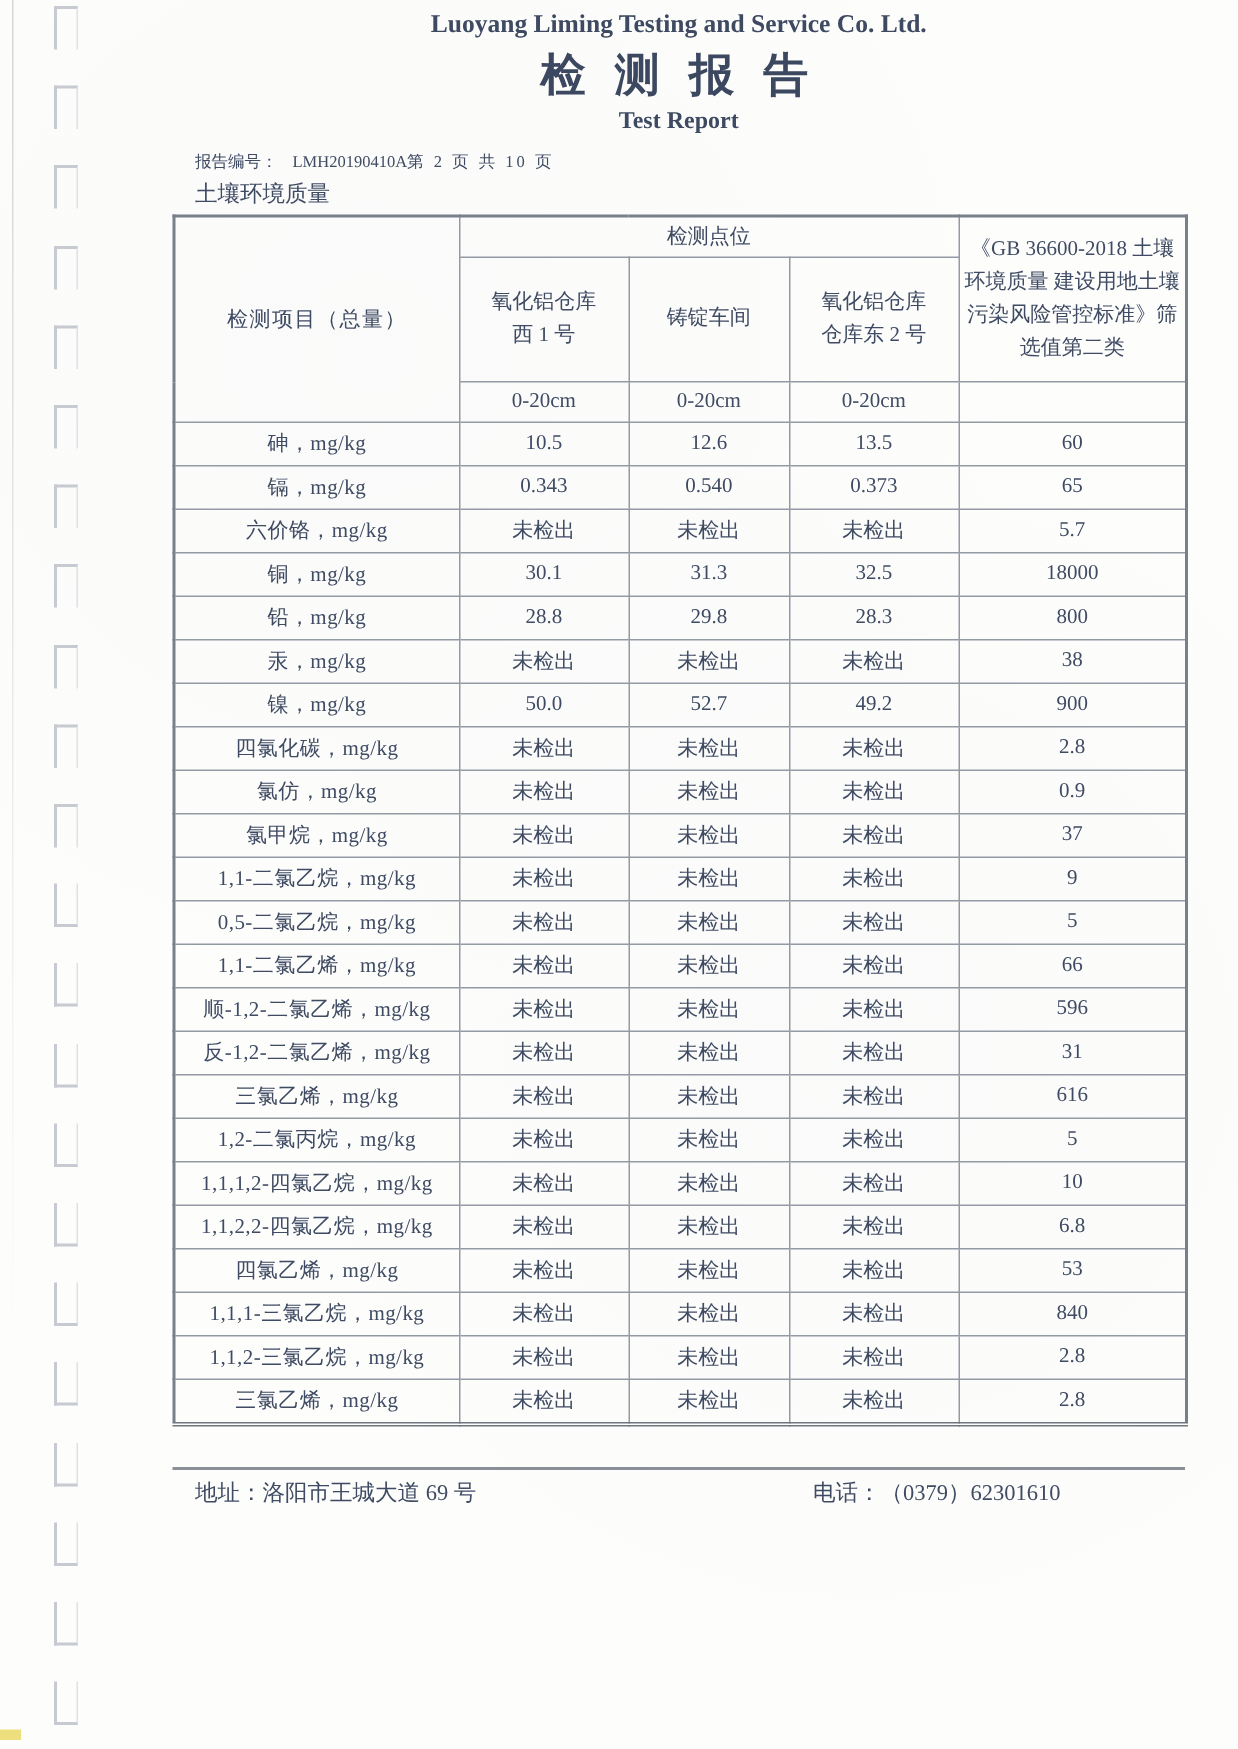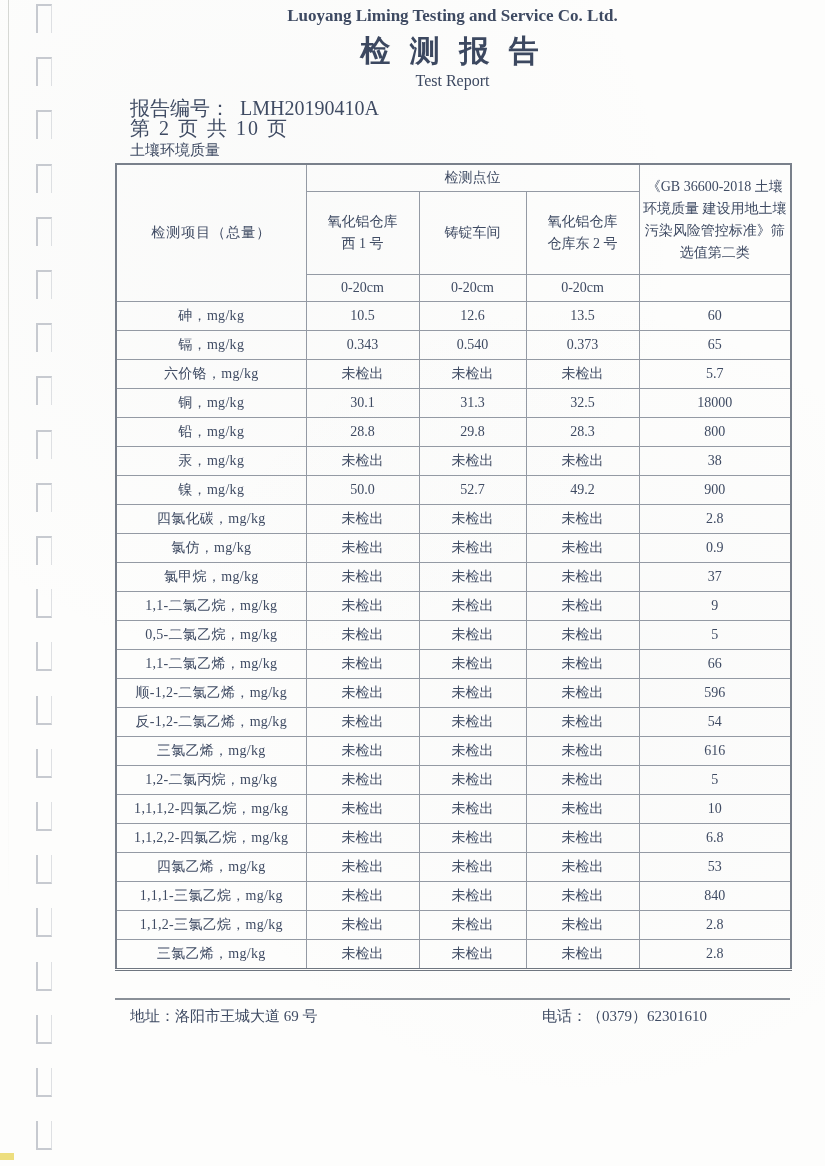--- a/index.html
+++ b/index.html
@@ -41,26 +41,26 @@
     letter-spacing:2px;color:#3c4860;line-height:34px;
   }
   .company-en{
     margin-top:5px;font-size:17px;font-weight:bold;color:#3e4a62;line-height:22px;
   }
   .title-cn{
     margin-top:9px;font-size:30px;font-weight:bold;color:#3c4860;
     letter-spacing:6px;line-height:30px;
   }
   .title-en{
-    margin-top:4px;font-size:16px;font-weight:normal;color:#3e4a62;line-height:21px;
+    margin-top:4px;font-size:16px;font-weight:bold;color:#3e4a62;line-height:21px;
   }
   .meta-row{
-    margin-top:7px;display:flex;justify-content:space-between;
-    font-size:20px;line-height:20px;
-    padding-left:15px;padding-right:60px;flex-direction:column;
+    margin-top:7px;display:flex;justify-content:flex-start;
+    font-size:11px;line-height:20px;
+    padding-left:15px;padding-right:60px;
   }
   .report-no .val{margin-left:10px;}
   .page-indicator{letter-spacing:2px;}
   .section-title{
     font-size:15px;line-height:20px;padding-left:15px;margin-top:2px;margin-bottom:3px;
   }
   table.report{
     width:675px;border-collapse:collapse;table-layout:fixed;
     border:2px solid #79808b;
   }
@@ -265,21 +265,21 @@
     <td>未检出</td>
     <td>未检出</td>
     <td>未检出</td>
     <td>596</td>
   </tr>
           <tr class="data-row">
     <td class="item">反-1,2-二氯乙烯，mg/kg</td>
     <td>未检出</td>
     <td>未检出</td>
     <td>未检出</td>
-    <td>54</td>
+    <td>31</td>
   </tr>
           <tr class="data-row">
     <td class="item">三氯乙烯，mg/kg</td>
     <td>未检出</td>
     <td>未检出</td>
     <td>未检出</td>
     <td>616</td>
   </tr>
           <tr class="data-row">
     <td class="item">1,2-二氯丙烷，mg/kg</td>

